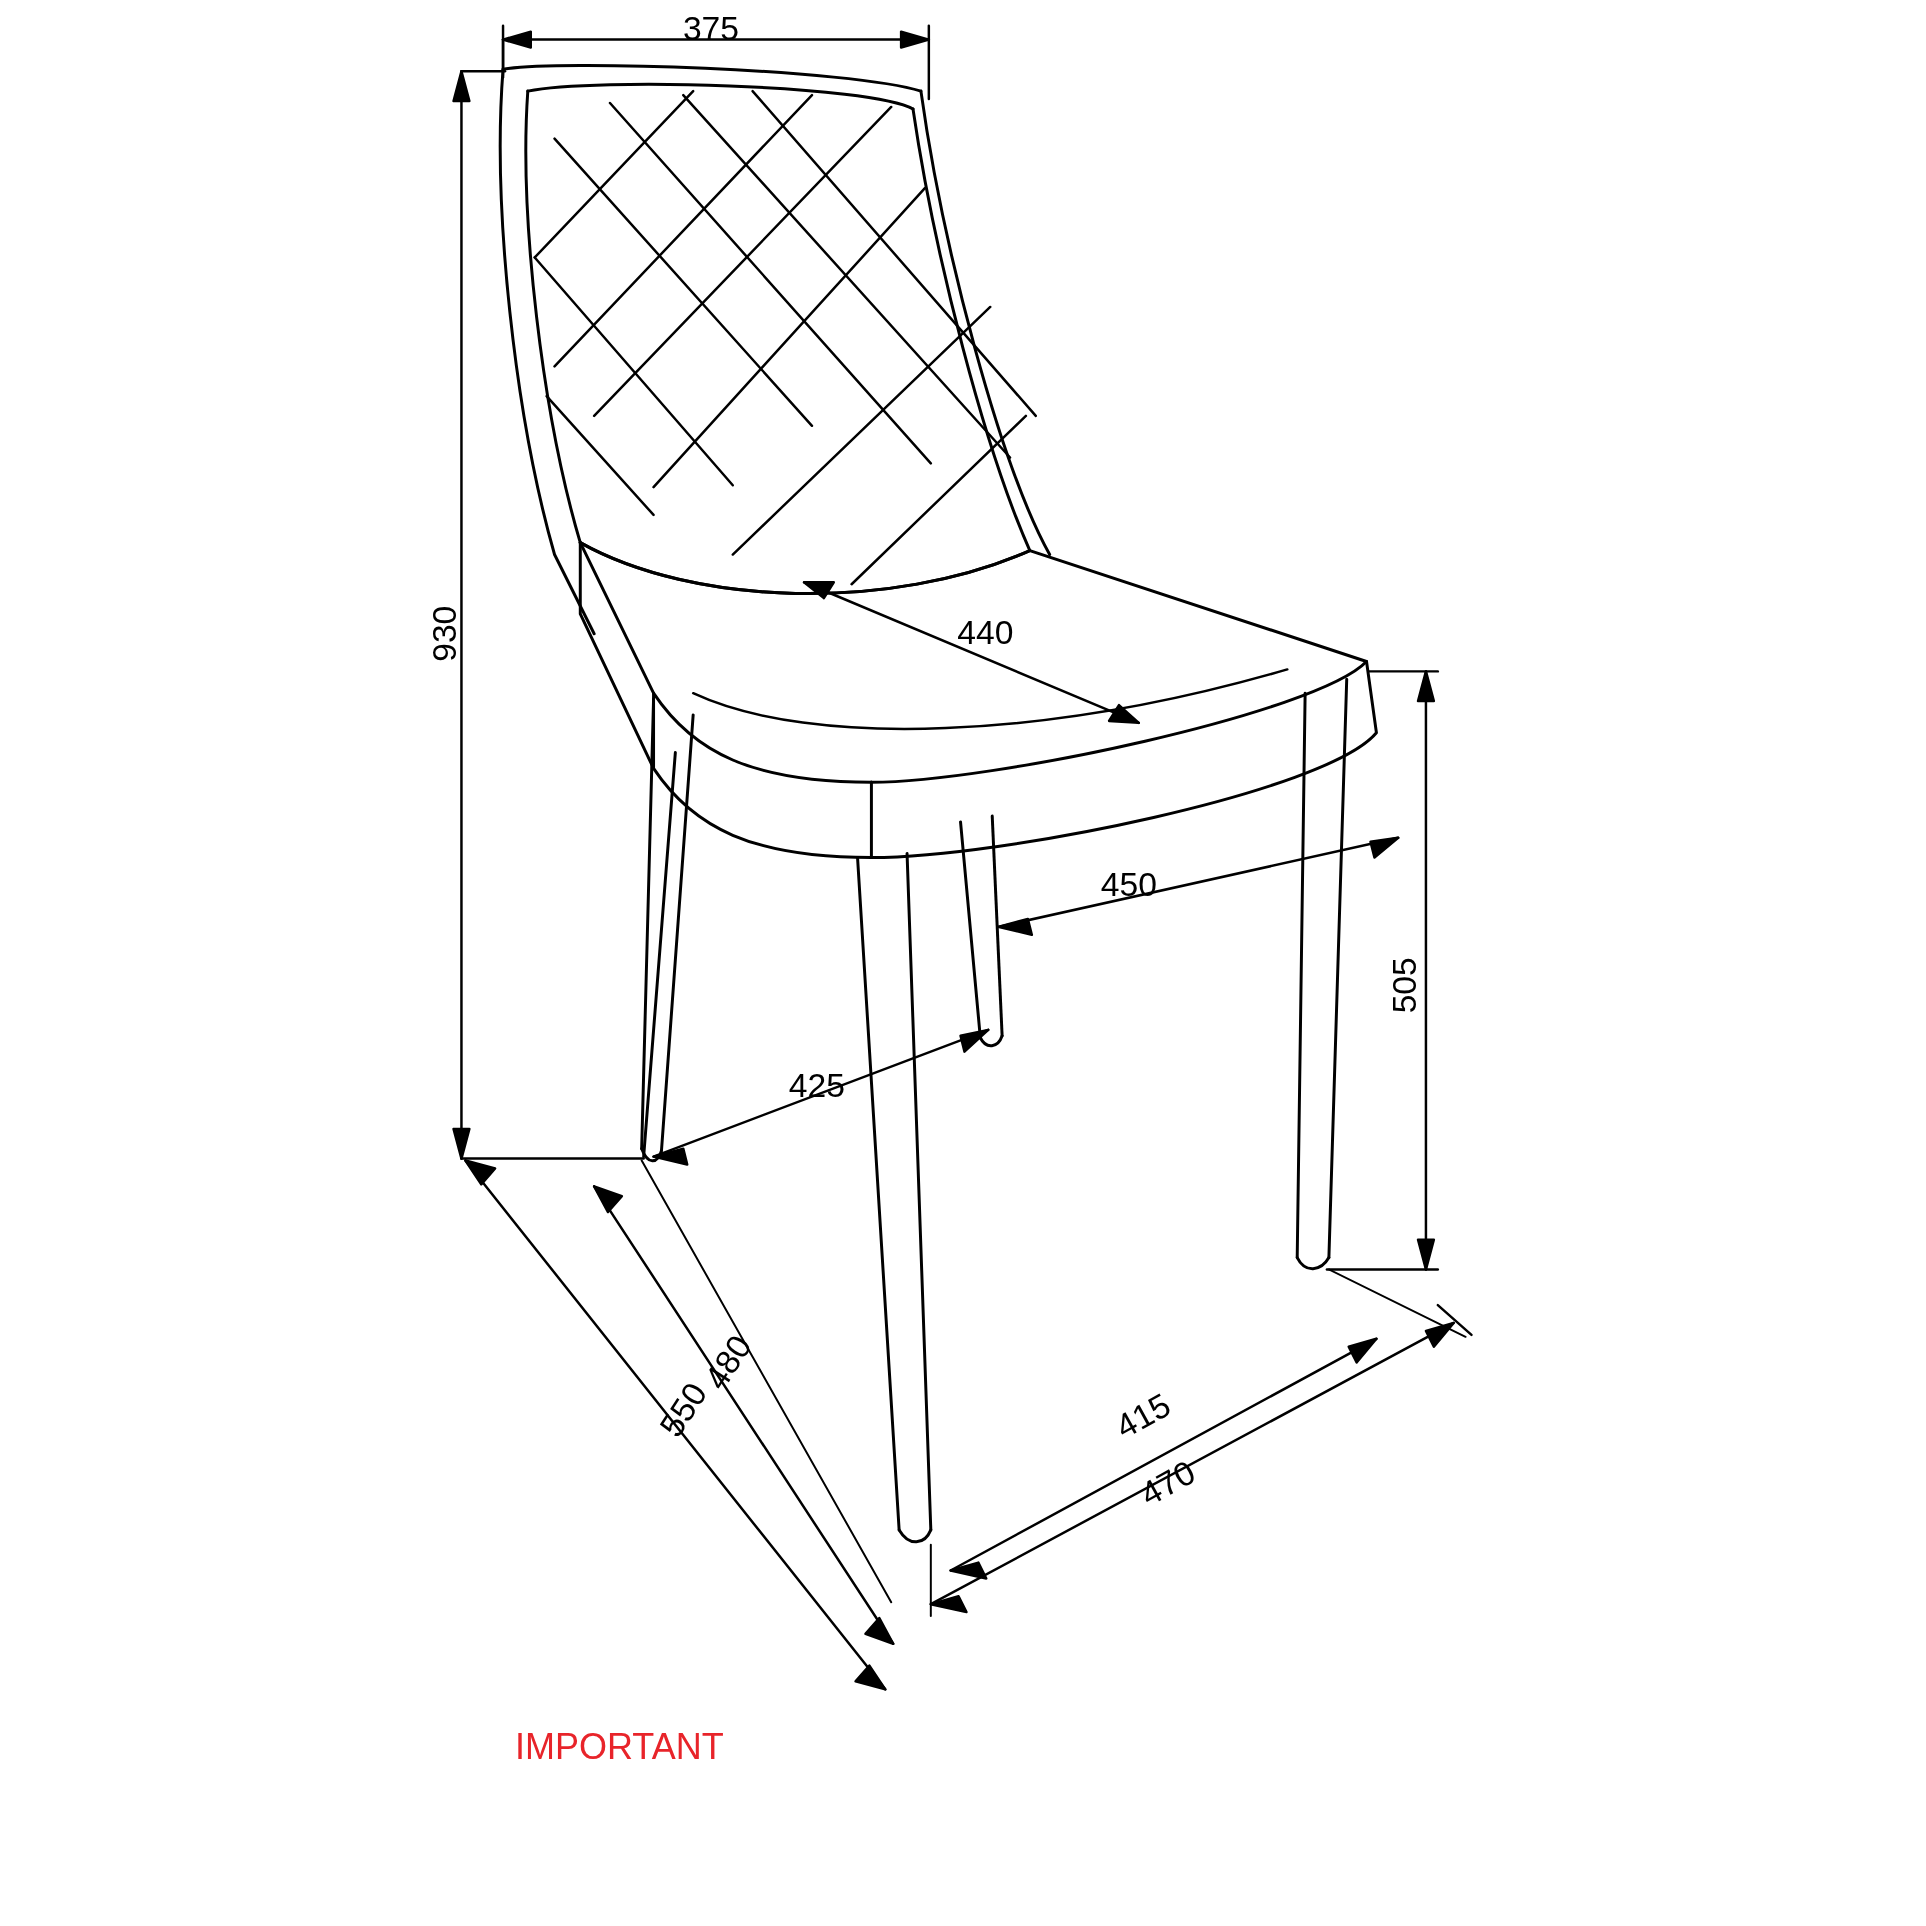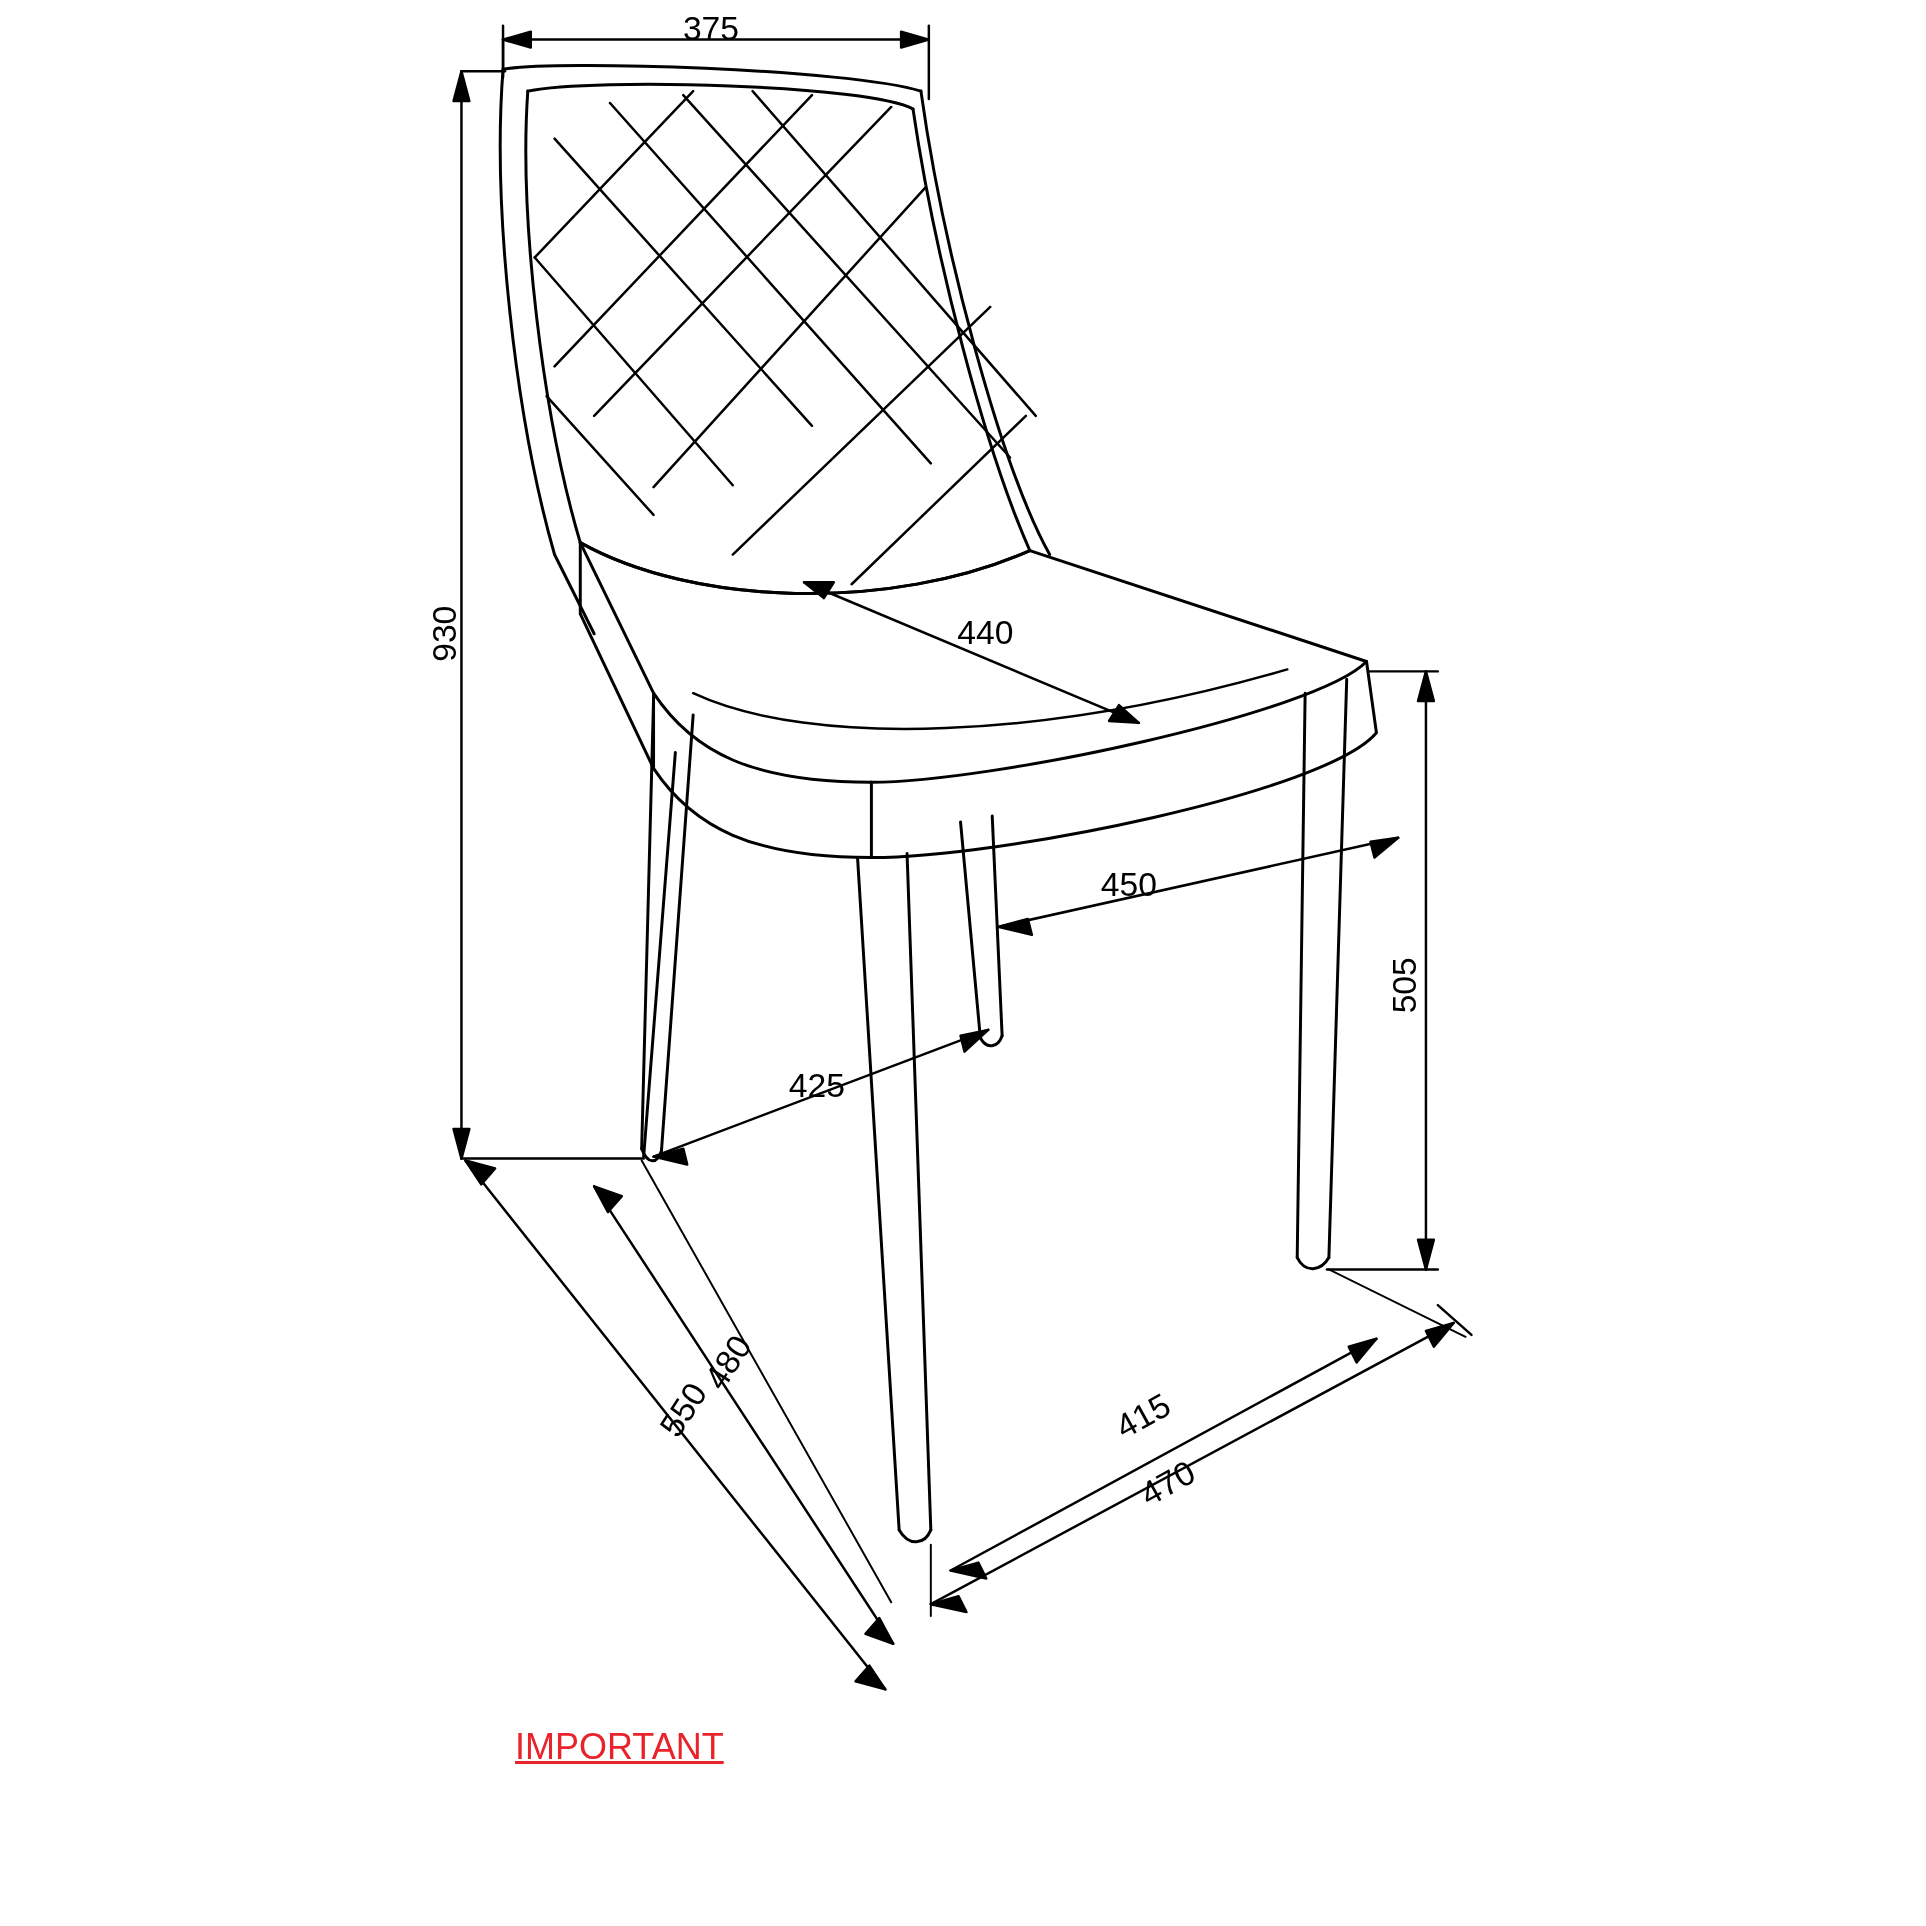--- a/index.html
+++ b/index.html
@@ -37,21 +37,20 @@
     left: 515px;
     top: 1632px;
     color: #e8242a;
     font-family: "Liberation Sans", sans-serif;
     font-size: 36px;
     line-height: 46px;
     white-space: pre;
   }
   .note-line {
     display: block;
-    text-decoration: underline;
   }
 </style>
 </head>
 <body>
 
 <div id="canvas">
 
   <svg id="drawing" viewBox="0 0 1946 1946">
     <g fill="none" stroke="#000000" stroke-width="3" stroke-linejoin="round" stroke-linecap="round">
 

